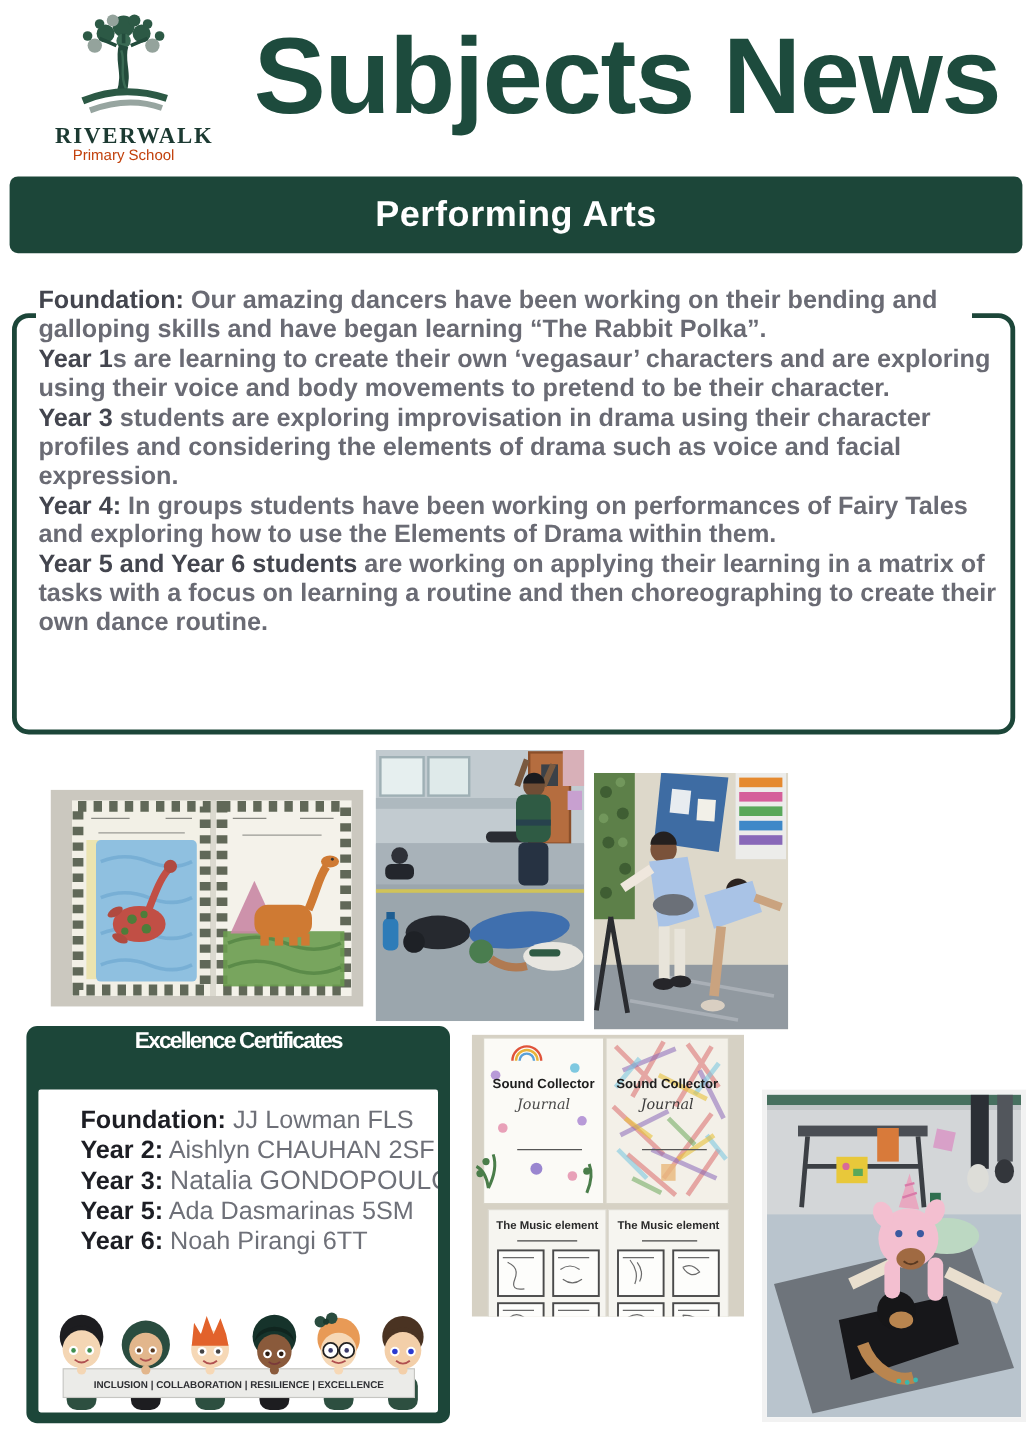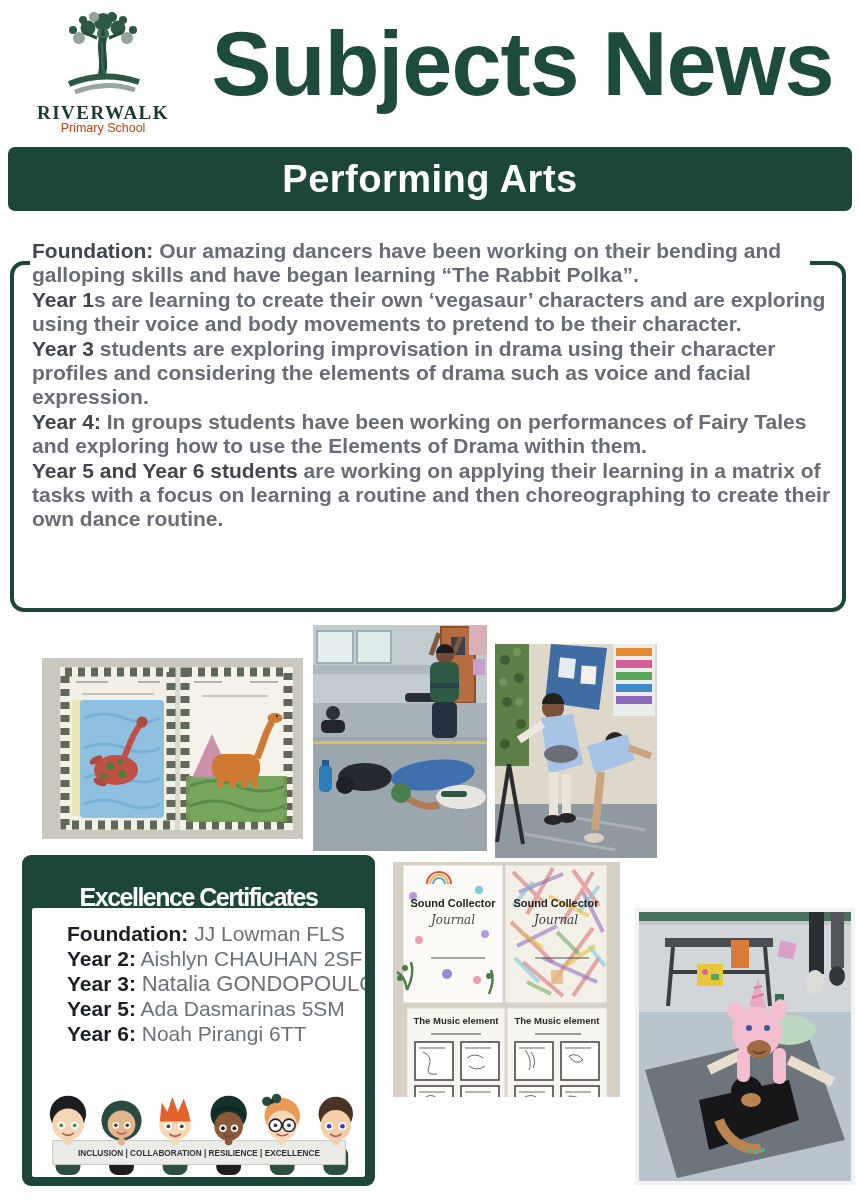--- a/index.html
+++ b/index.html
@@ -7,50 +7,50 @@
     --title-green:#1d4b3d;
     --body:#6a6b74;
     --body-bold:#43454e;
   }
   html,body{margin:0;padding:0;background:#fff;}
   .page{position:relative;width:860px;height:1200px;background:#fff;overflow:hidden;
         font-family:"Liberation Sans",sans-serif;}
   
   .logo{position:absolute;left:28px;top:8px;width:150px;text-align:center;}
   .logo-name{font-family:"Liberation Serif",serif;font-weight:bold;font-size:19px;
-             color:#1c3a32;letter-spacing:1.5px;line-height:17px;}
+             color:#1c3a32;letter-spacing:1.5px;line-height:17px;text-align:right;}
   .logo-sub{font-size:12.5px;color:#c2410c;line-height:14px;}
   .page-title{position:absolute;left:190px;top:-6px;width:665px;height:140px;
               display:flex;align-items:center;justify-content:center;
               font-size:90px;font-weight:bold;color:var(--title-green);letter-spacing:-1px;}
   
   .banner{position:absolute;left:8px;top:147px;width:844px;height:64px;background:var(--green);
           border-radius:7px;display:flex;align-items:center;justify-content:center;}
-  .banner-label{color:#fff;font-size:38px;font-weight:bold;letter-spacing:.5px;}
+  .banner-label{color:#fff;font-size:30px;font-weight:bold;letter-spacing:.5px;}
   
   .article-border{position:absolute;left:10px;top:261px;width:836px;height:351px;
                   border:4px solid var(--green);border-radius:14px;box-sizing:border-box;}
   .border-cover{position:absolute;left:30px;top:258px;width:780px;height:11px;background:#fff;}
   .article-text{position:absolute;left:32px;top:239px;width:812px;
                 font-size:21px;line-height:24.4px;color:var(--body);font-weight:bold;}
   .article-text p{margin:0;}
   .article-text b{color:var(--body-bold);}
   
   .photo{position:absolute;overflow:hidden;}
   .photo svg{display:block;}
   .ph-drawings{left:42px;top:658px;width:261px;height:181px;}
   .ph-classroom{left:313px;top:625px;width:174px;height:226px;}
   .ph-dance{left:495px;top:644px;width:162px;height:214px;}
   .ph-journal{left:393px;top:862px;width:227px;height:235px;}
   .ph-unicorn{left:635px;top:908px;width:220px;height:277px;border:4px solid #f2f2f2;box-sizing:border-box;}
   
   .certs{position:absolute;left:22px;top:855px;width:353px;height:331px;background:var(--green);
          border-radius:9px;}
-  .certs-title{text-align:center;color:#fff;font-weight:bold;font-size:25px;letter-spacing:-1.5px;
-               padding-top:28px;}
+  .certs-title{text-align:center;color:#fff;font-weight:bold;font-size:19px;letter-spacing:-1.5px;
+               padding-top:2px;}
   .certs-panel{position:absolute;left:10px;right:10px;top:53px;bottom:9px;background:#fff;border-radius:2px;overflow:hidden;}
   .award-list{padding:13px 8px 0 15px;margin-left:20px;}
   .award{font-size:21px;line-height:25px;white-space:nowrap;}
   .award b{color:#1d1e24;}
   .award span{color:#6e7078;}
   .award .small{font-size:22px;}
   .kids{position:absolute;left:50%;transform:translateX(-50%);bottom:0;width:340px;height:88px;}
 </style>
 </head>
 <body>

